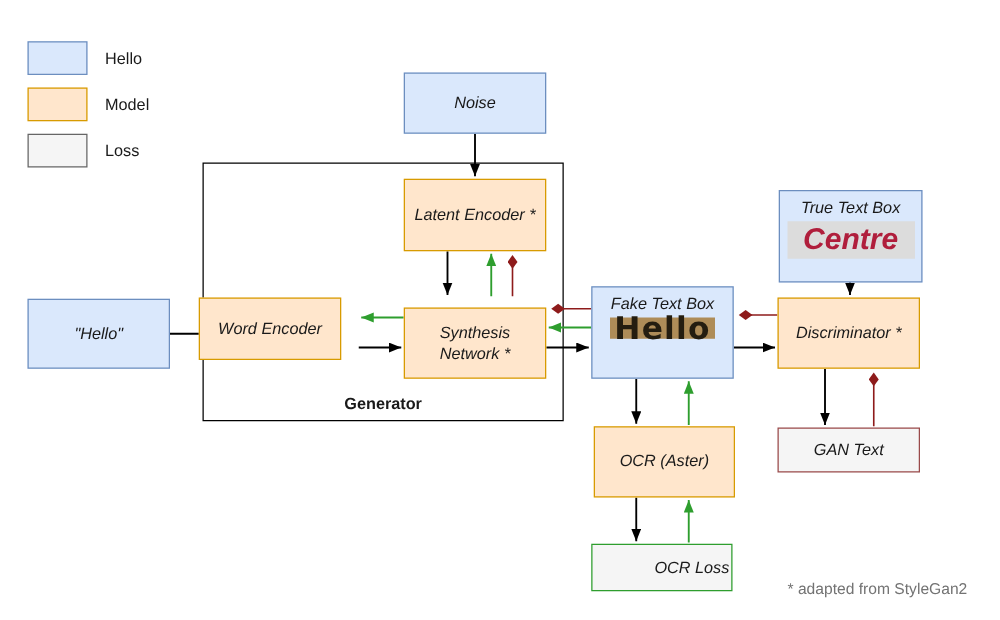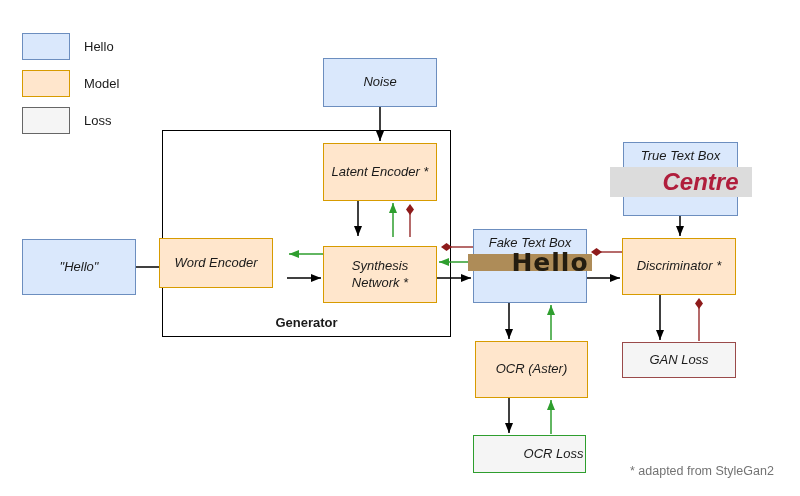--- a/index.html
+++ b/index.html
@@ -20,21 +20,21 @@
     box-sizing:border-box;font-size:13px;text-align:center;z-index:3;
   }
   .tensor{background:var(--tensor-fill);border:1px solid var(--tensor-stroke);}
   .model{background:var(--model-fill);border:1px solid var(--model-stroke);}
   .loss{background:var(--loss-fill);border:1px solid var(--loss-stroke);}
   .loss-red{background:var(--loss-fill);border:1.5px solid var(--gan-loss-stroke);}
   .loss-green{background:var(--loss-fill);border:1.5px solid var(--ocr-loss-stroke);}
   .node-label{line-height:1.25;font-style:italic;}
   .imgbox{flex-direction:column;justify-content:flex-start;padding-top:5px;gap:3px;}
   .sample{
-    display:flex;align-items:center;justify-content:center;font-weight:bold;padding-left:40px;
+    display:flex;align-items:center;justify-content:center;font-weight:bold;
   }
   .sample-fake{
     width:84px;height:17px;background:var(--fake-sample-bg);color:var(--fake-sample-text);
     font-size:25px;letter-spacing:1px;font-family:"DejaVu Sans", sans-serif;
   }
   .sample-true{
     width:102px;height:30px;background:var(--true-sample-bg);color:var(--true-sample-text);
     font-size:24px;font-style:italic;font-family:"Liberation Sans", sans-serif;
   }
   .container-box{
@@ -137,31 +137,31 @@
 
   <div class="node model" style="left:323px;top:246px;width:114px;height:57px;">
     <span class="node-label wrap-narrow">Synthesis Network *</span>
   </div>
 
   <div class="node tensor imgbox" style="left:473px;top:229px;width:114px;height:74px;">
     <span class="node-label">Fake Text Box</span>
     <span class="sample sample-fake">Hello</span>
   </div>
 
-  <div class="node tensor imgbox" style="left:623px;top:142px;width:115px;height:74px;">
+  <div class="node tensor imgbox" style="left:623px;top:152px;width:115px;height:74px;">
     <span class="node-label">True Text Box</span>
     <span class="sample sample-true">Centre</span>
   </div>
 
   <div class="node model" style="left:622px;top:238px;width:114px;height:57px;">
     <span class="node-label">Discriminator *</span>
   </div>
 
   <div class="node loss-red" style="left:622px;top:342px;width:114px;height:36px;">
-    <span class="node-label">GAN Loss</span>
+    <span class="node-label">GAN Text</span>
   </div>
 
   <div class="node model" style="left:475px;top:341px;width:113px;height:57px;">
     <span class="node-label">OCR (Aster)</span>
   </div>
 
   <div class="node loss-green" style="left:473px;top:435px;width:113px;height:38px;padding-left:48px;">
     <span class="node-label">OCR Loss</span>
   </div>
 

